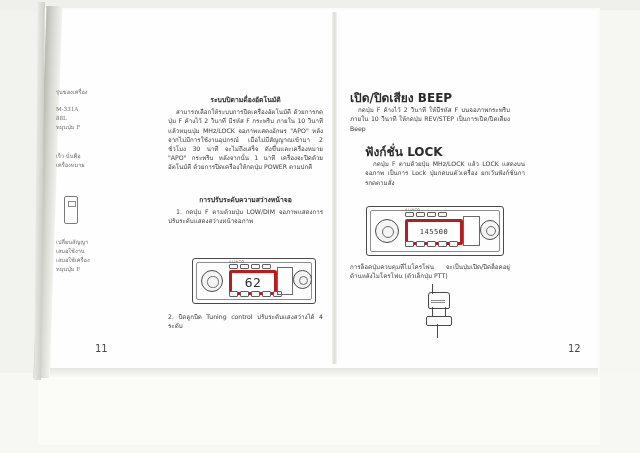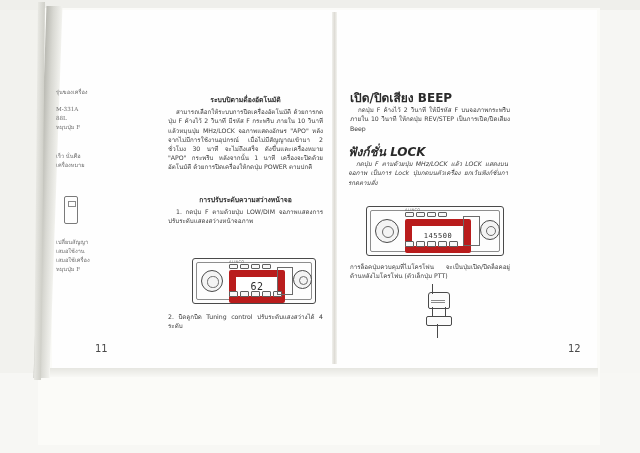--- a/index.html
+++ b/index.html
@@ -166,30 +166,30 @@
     content: "";
     position: absolute;
     left: 50%; top: 50%;
     width: 46%; height: 46%;
     margin-left: -23%; margin-top: -23%;
     border: 0.7px solid #6c6c6c;
     border-radius: 50%;
   }
   .lcd {
     position: absolute;
-    border: 7px solid #b91c1c;
+    border: 3px solid #b91c1c;
     border-radius: 2px;
     background: #ffffff;
     display: flex;
     align-items: center;
     justify-content: center;
   }
   .lcd-text {
     font-family: "DejaVu Sans Mono", monospace;
-    font-size: 10px;
+    font-size: 13px;
     letter-spacing: 0.5px;
     color: #2c2c2c;
   }
   .lcd-text.small { font-size: 7px; }
   .btnrow {
     position: absolute;
     display: flex;
     gap: 2px;
   }
   .btnrow .b {
@@ -333,21 +333,21 @@
     <p class="para noindent">2. บิดลูกบิด Tuning control ปรับระดับแสงสว่างได้ 4 ระดับ</p>
   </div>
 
   <div class="folio" style="left:95px; top:343px;">11</div>
 
   <div class="col" style="left:350px; top:94px; width:160px;">
     <div class="heading-left">เปิด/ปิดเสียง BEEP</div>
     <p class="para">กดปุ่ม F ค้างไว้ 2 วินาที ให้มีรหัส F บนจอภาพกระพริบ ภายใน 10 วินาที ให้กดปุ่ม REV/STEP เป็นการเปิด/ปิดเสียง Beep</p>
   </div>
 
-  <div class="col" style="left:348px; top:148px; width:160px;font-style:italic;">
+  <div class="col" style="left:365px; top:148px; width:160px;">
     <div class="heading-left">ฟังก์ชั่น LOCK</div>
     <p class="para">กดปุ่ม F ตามด้วยปุ่ม MHz/LOCK แล้ว LOCK แสดงบนจอภาพ เป็นการ Lock ปุ่มกดบนตัวเครื่อง ยกเว้นฟังก์ชั่นการกดตามสั่ง</p>
   </div>
 
   <div class="radio" style="left:366px; top:206px; width:136px; height:48px;">
     <div class="body-inner"></div>
     <div class="knob" style="left:8px; top:12px; width:22px; height:22px;"></div>
     <div class="lcd" style="left:38px; top:12px; width:52px; height:20px;">
       <span class="lcd-text small">145500</span>
     </div>

